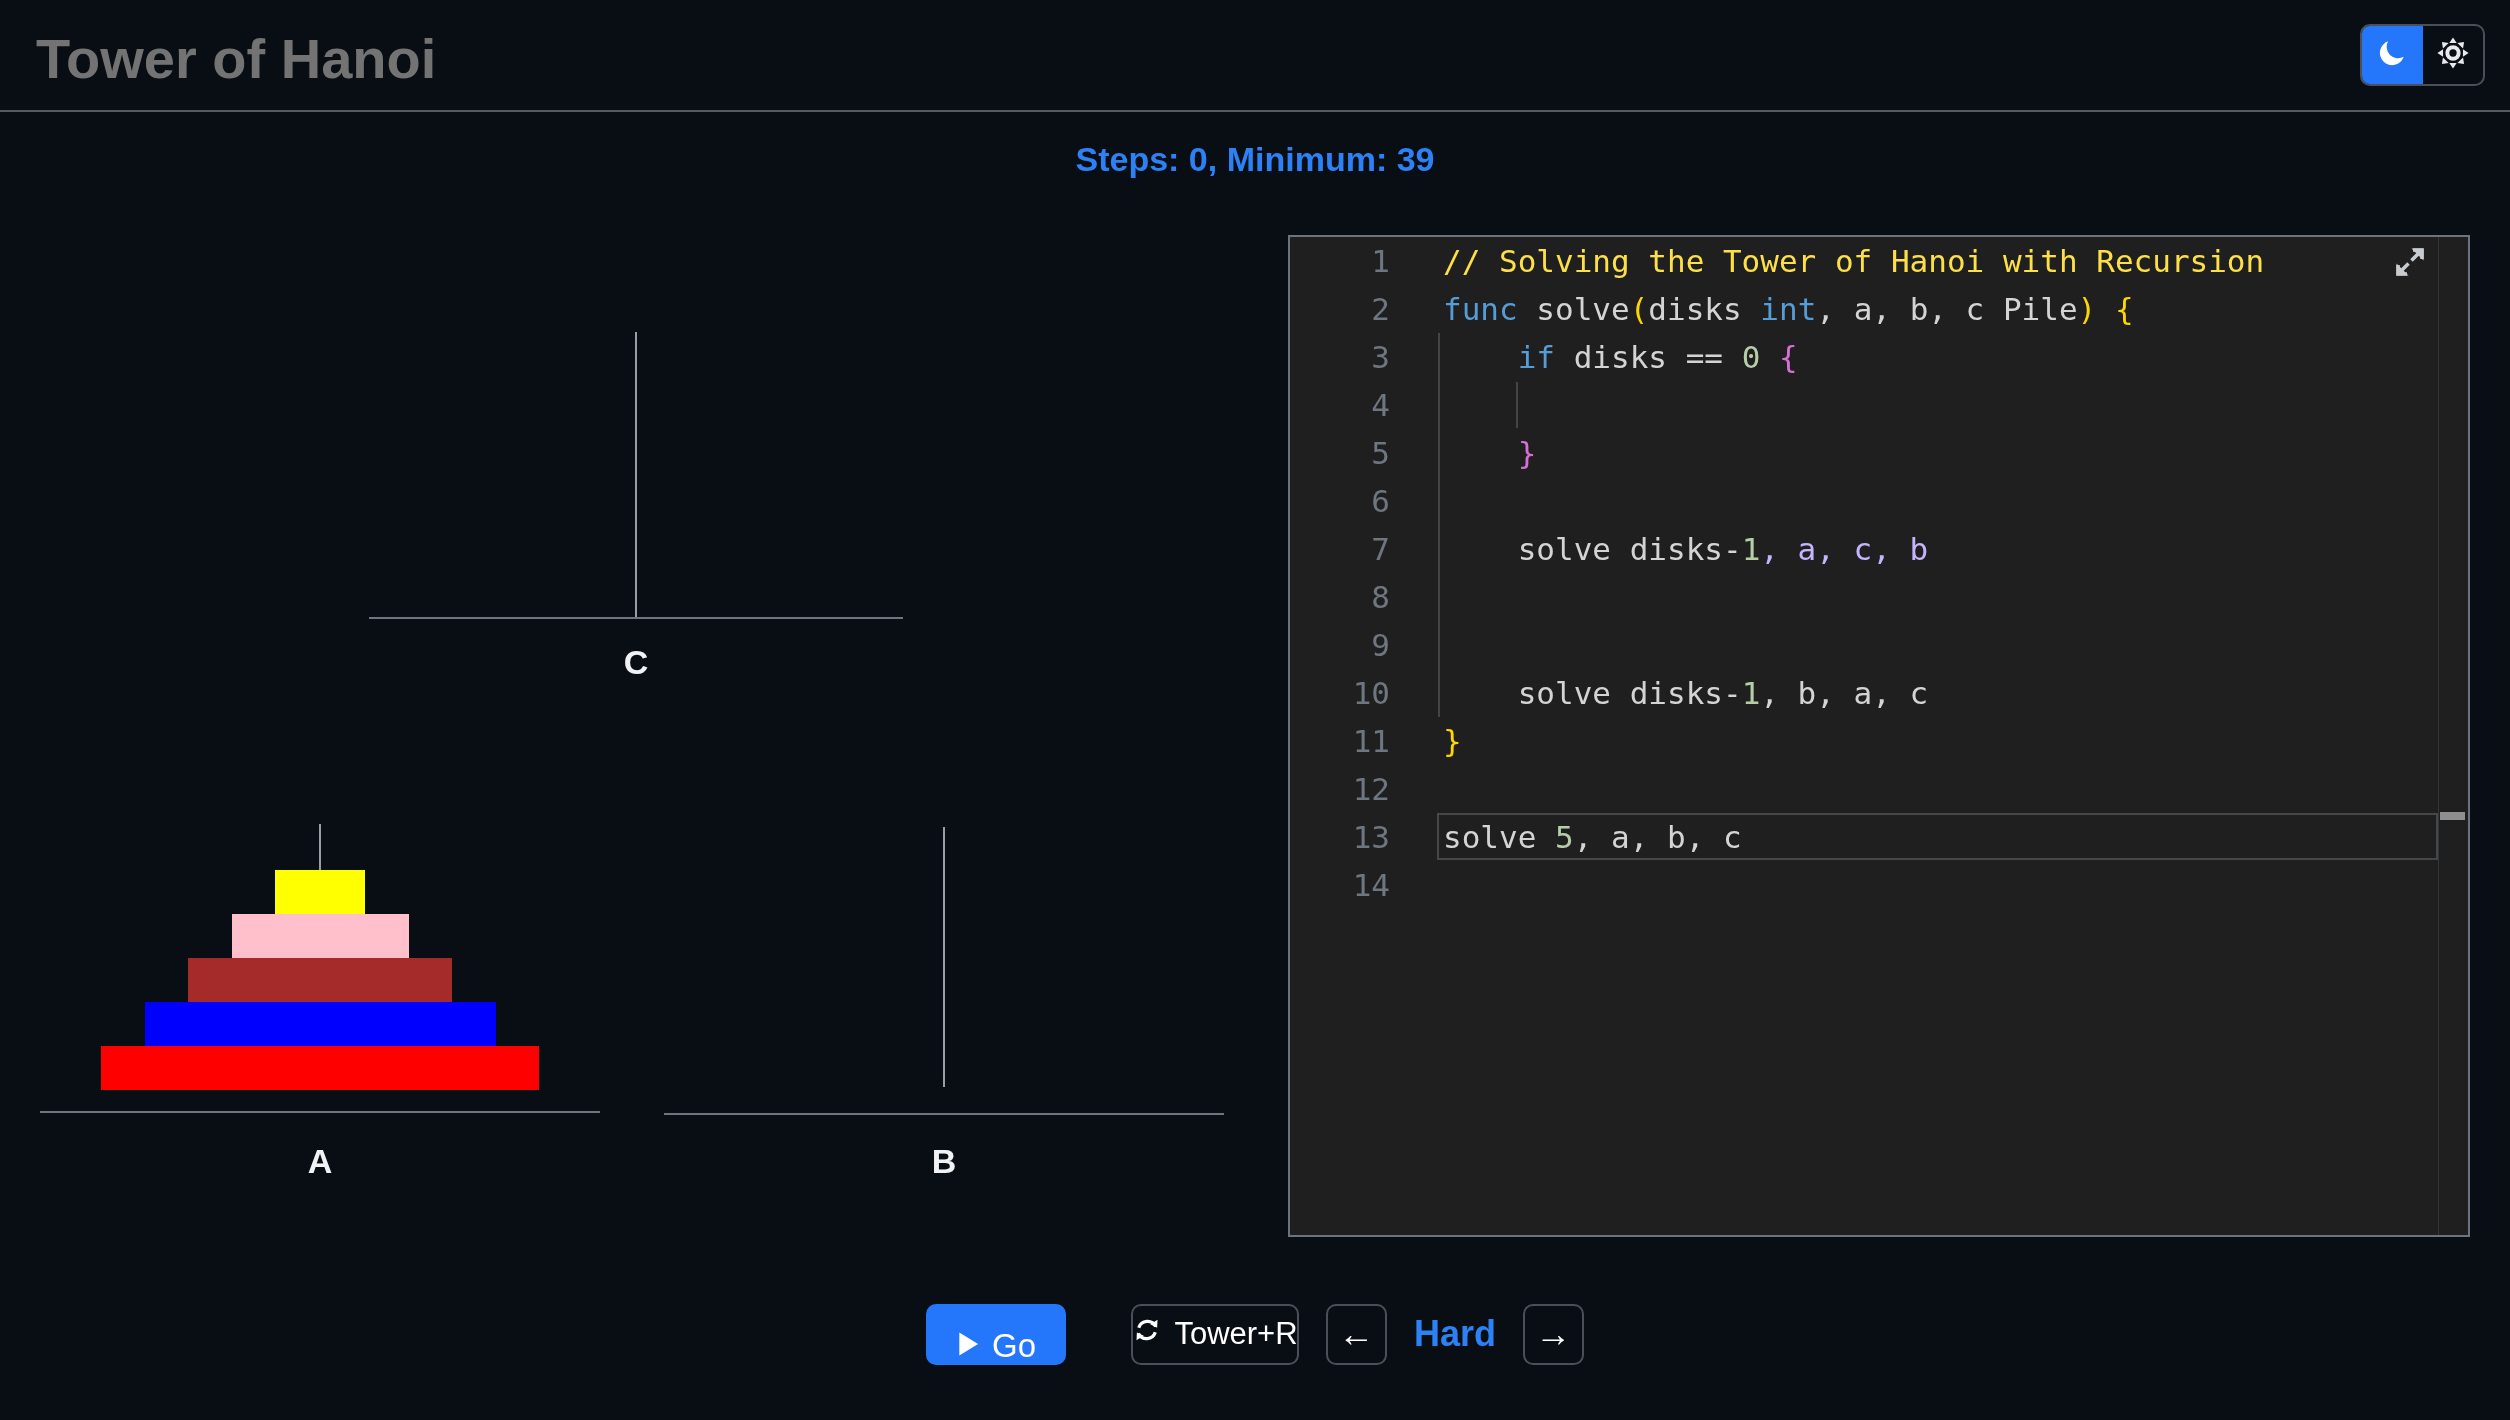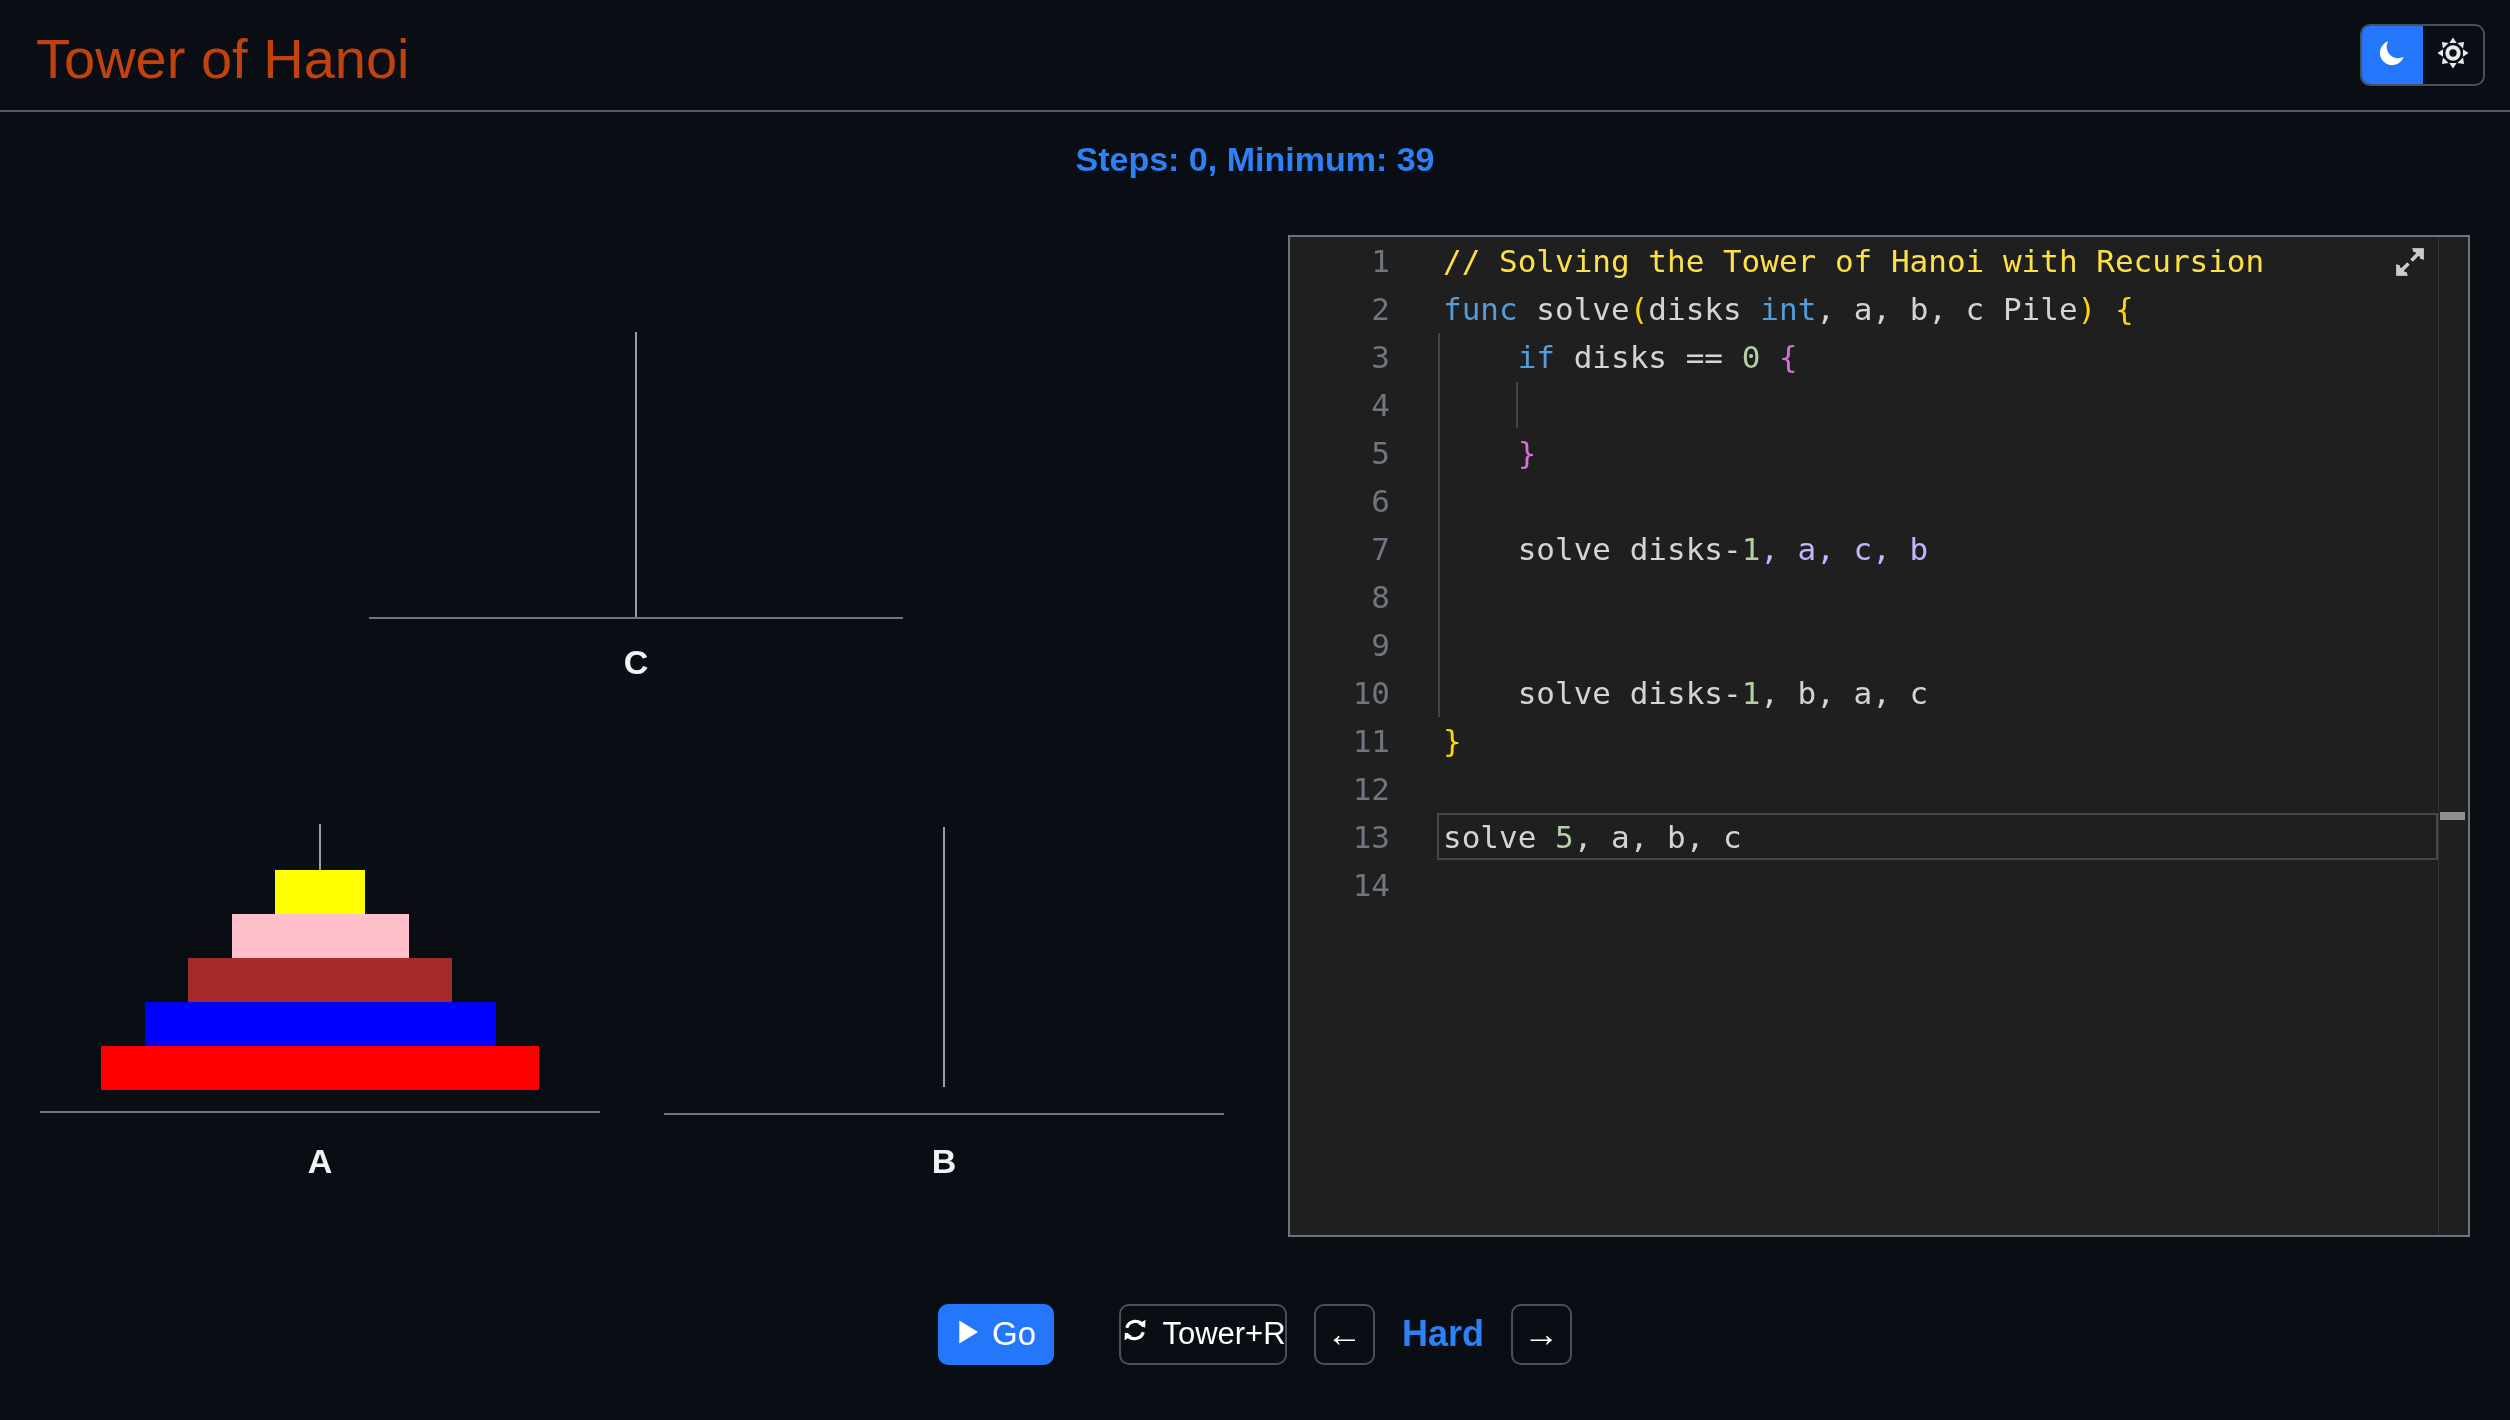--- a/index.html
+++ b/index.html
@@ -2,22 +2,22 @@
 <html><head>
 <meta charset="utf-8">
 <style>
   * { margin:0; padding:0; box-sizing:border-box; }
   html,body { width:2510px; height:1420px; background:#090e15; overflow:hidden;
               font-family:"Liberation Sans", sans-serif; position:relative; }
 
   
   .header { position:absolute; left:0; top:0; width:2510px; height:112px;
             border-bottom:2px solid #565b61; }
-  .title { position:absolute; left:36px; top:26px; font-size:56px; font-weight:normal;
-           color:#c2410c; letter-spacing:0; }
+  .title { position:absolute; left:36px; top:26px; font-size:56px; font-weight:bold;
+           color:#737373; letter-spacing:0; }
   .theme-toggle { position:absolute; right:25px; top:24px; width:125px; height:62px;
                   border:2px solid #4b5058; border-radius:10px; display:flex; overflow:hidden; }
   .seg { flex:1; display:flex; align-items:center; justify-content:center; cursor:pointer; }
   .seg-moon { background:#2476fb; }
   .seg-sun  { background:transparent; }
 
   
   .status { position:absolute; left:0; top:140px; width:2510px; text-align:center;
             font-size:34px; font-weight:bold; color:#2d81f5; }
 
@@ -62,21 +62,21 @@
                      border:2px solid #45484b; }
   .ruler-line { position:absolute; right:29px; top:0; height:100%; width:1px; background:#333639; }
   .cursor-marker { position:absolute; right:3px; top:575px; width:25px; height:8px; background:#8f8f8f; }
   .expand-icon { position:absolute; top:7px; right:40px; width:36px; height:36px; cursor:pointer; }
 
   
   .controls { position:absolute; left:0; top:1303px; width:2510px; height:62px;
               display:flex; justify-content:center; align-items:center; gap:27px; }
   .btn { height:61px; border-radius:10px; display:flex; align-items:center;
          justify-content:center; cursor:pointer; color:#fff; }
-  .btn-go { width:116px; background:#2476fb; font-size:33px; gap:12px; margin-right:38px; }
+  .btn-go { width:140px; background:#2476fb; font-size:33px; gap:12px; margin-right:38px;align-items:flex-end; }
   .btn-outline { border:2px solid #4b5058; background:transparent; }
   .btn-reset { width:168px; font-size:31px; gap:12px; }
   .btn-arrow { width:61px; font-size:36px; }
   .hard { color:#2d81f5; font-size:36px; font-weight:bold; }
 </style>
 </head>
 <body>
 
 <div class="header">
   <div class="title">Tower of Hanoi</div>

